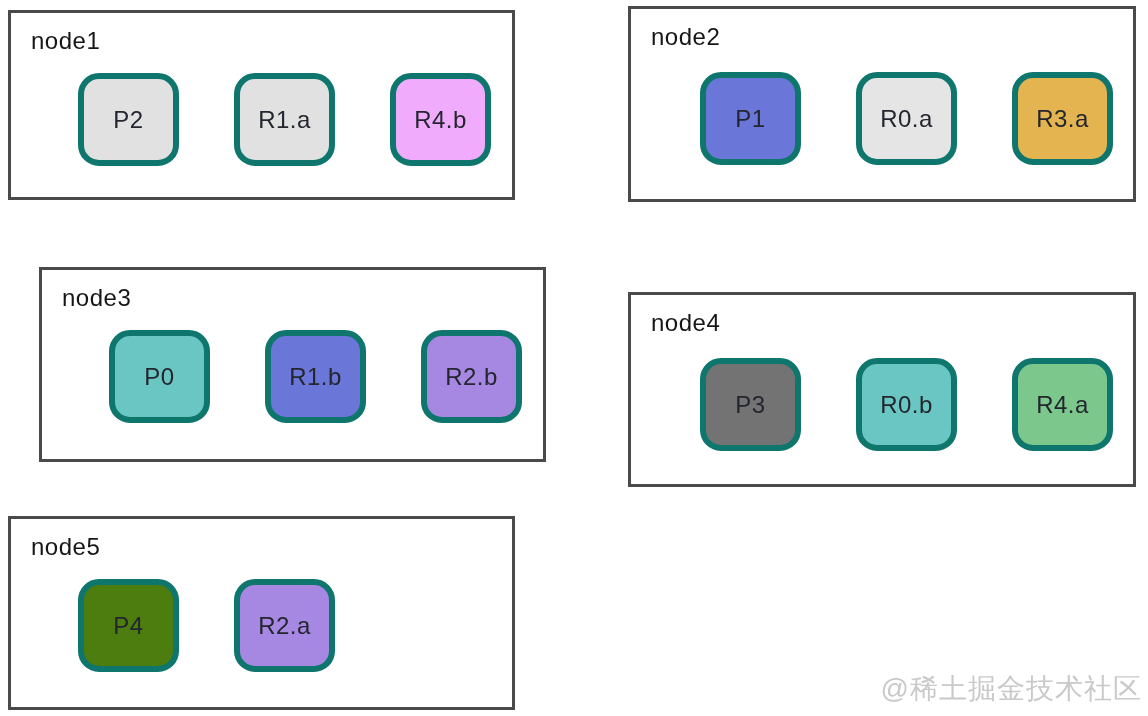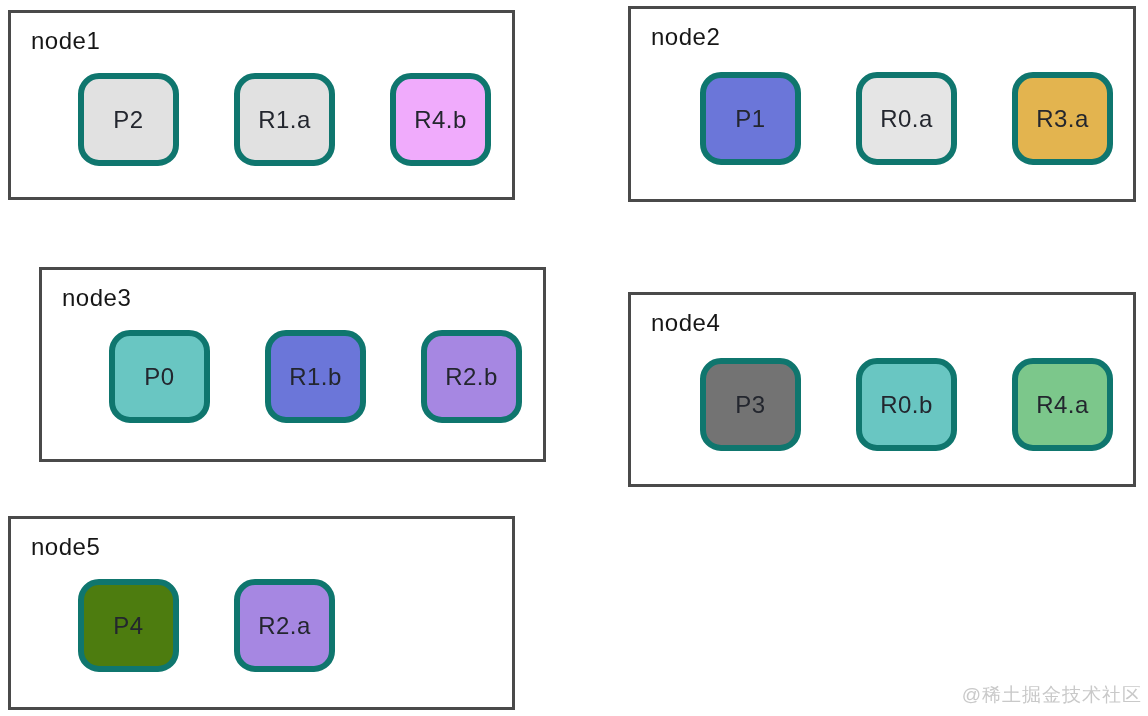--- a/index.html
+++ b/index.html
@@ -54,21 +54,21 @@
   .pos-node1 { left: 8px;   top: 10px;  width: 507px; height: 190px; }
   .pos-node2 { left: 628px; top: 6px;   width: 508px; height: 196px; }
   .pos-node3 { left: 8px;   top: 267px; width: 507px; height: 195px; margin-left: 31px; }
   .pos-node4 { left: 628px; top: 292px; width: 508px; height: 195px; }
   .pos-node5 { left: 8px;   top: 516px; width: 507px; height: 194px; }
   .pos-node2 .chips, .pos-node4 .chips { left: 69px; top: 63px; }
   .watermark {
     position: absolute;
     right: 6px;
     bottom: 8px;
-    font-size: 19px;
+    font-size: 28px;
     color: #c9c9c9;
     letter-spacing: 1px;
   }
 </style>
 </head>
 <body>
 
 <div class="stage" id="stage">
     <div class="node pos-node5">
     <div class="node-title">node5</div>

